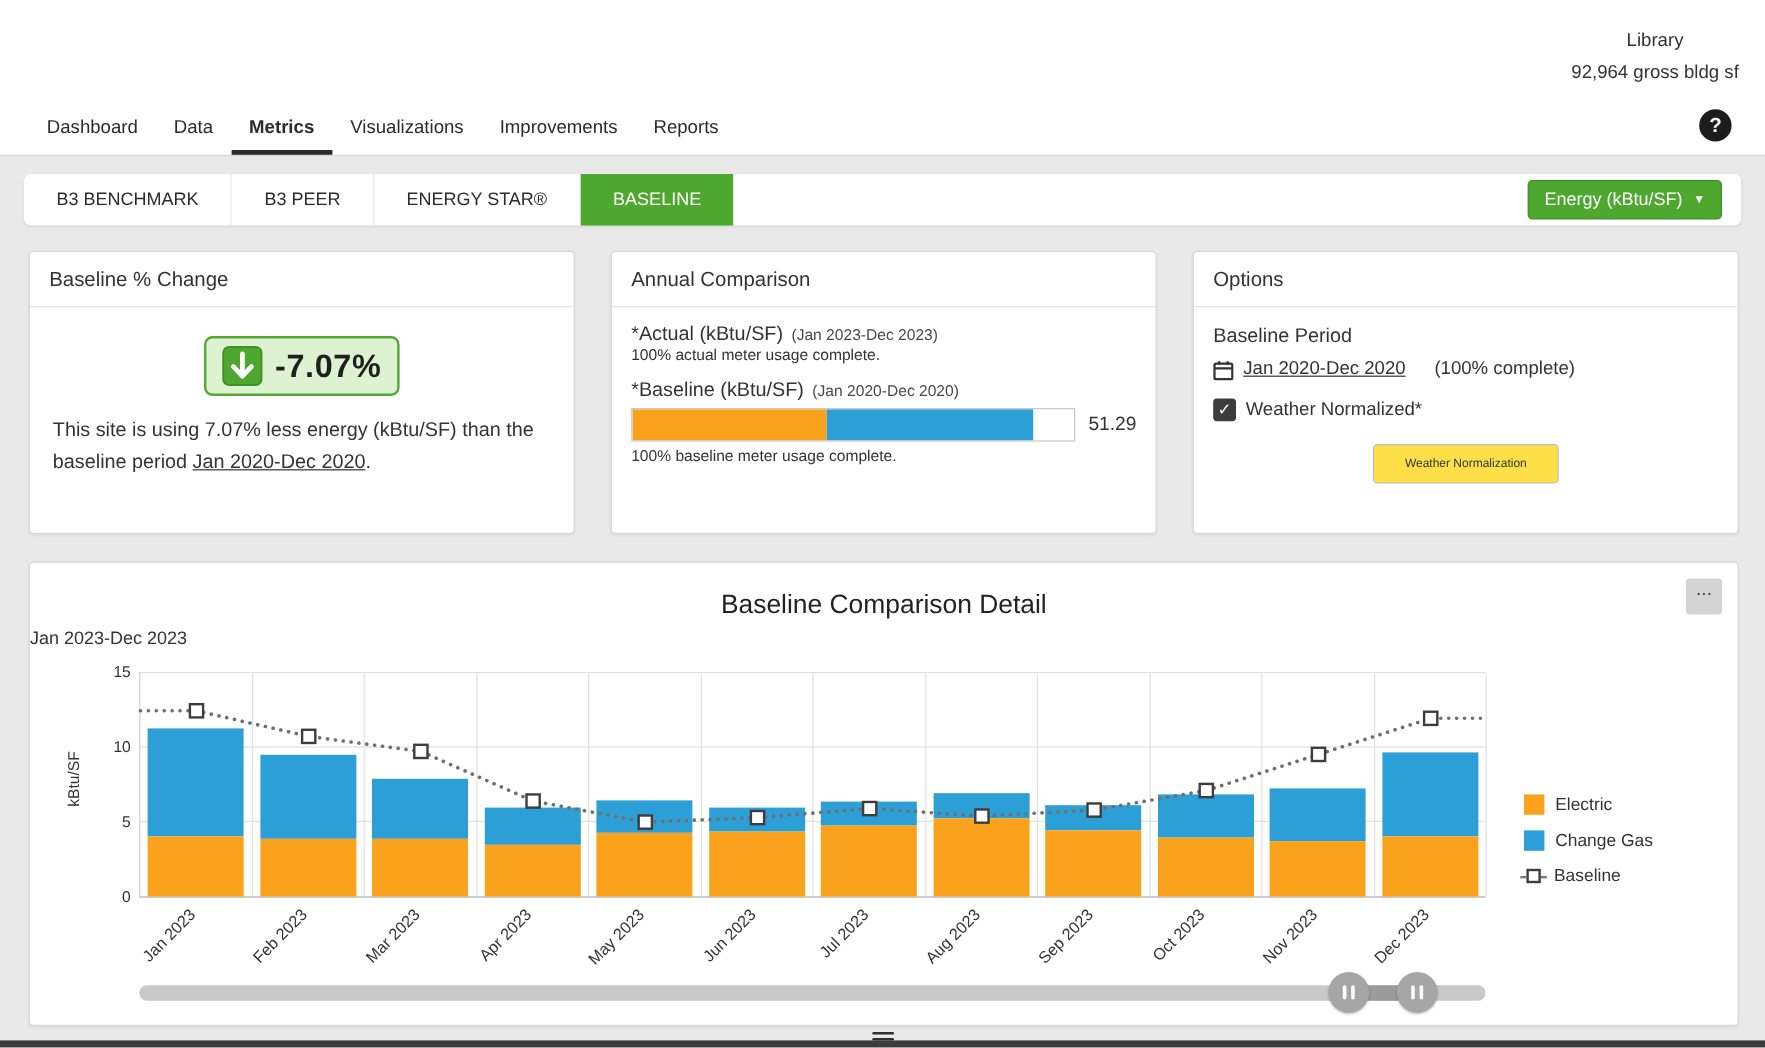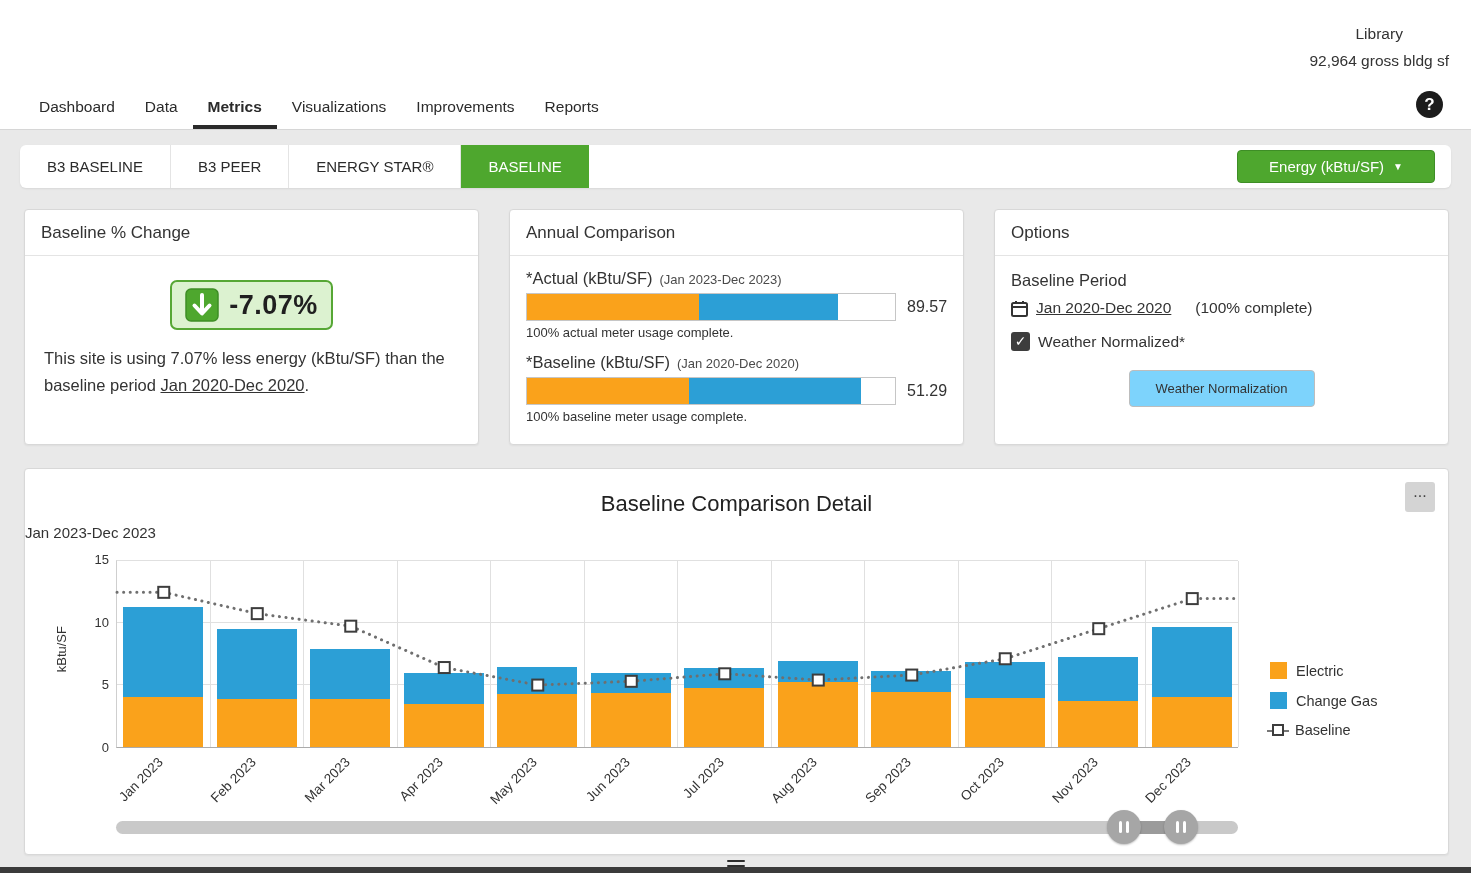--- a/index.html
+++ b/index.html
@@ -25,21 +25,21 @@
   .nav-item{display:block;padding:10px 15px 13px;font-size:15.5px;color:#2b2b2b;cursor:pointer;text-decoration:none}
   .nav-item.active{font-weight:700;border-bottom:4px solid #2b2b2b;padding-bottom:9px}
   .help{position:absolute;right:28px;bottom:11px;width:27px;height:27px;border-radius:50%;background:#1c1c1c;color:#fff;
         font-size:17px;font-weight:700;text-align:center;line-height:27px;cursor:pointer}
 
   
   .tabstrip{position:absolute;top:145px;left:20px;width:1431px;height:43px;background:#fff;border-radius:6px;display:flex;box-shadow:0 1px 2px rgba(0,0,0,.08)}
   .tab{padding:0 27px;line-height:43px;font-size:15px;color:#2b2b2b;border-right:1px solid #E4E4E4;cursor:pointer;white-space:nowrap}
   .tab.active{background:var(--green);color:#fff;border-right:none;font-weight:400}
   .energy-btn{position:absolute;right:16px;top:5px;height:33px;background:var(--green);border:1px solid #3E8E26;color:#fff;border-radius:4px;
-              font-size:15px;padding:0 31px;display:flex;align-items:center;gap:9px;cursor:pointer;font-family:inherit}
+              font-size:15px;padding:0 13px;display:flex;align-items:center;gap:9px;cursor:pointer;font-family:inherit}
   .caret{font-size:10px;line-height:1}
 
   
   .cards{position:absolute;top:209px;left:24px;width:1425px;height:236px;display:flex;gap:30px}
   .card{flex:1;background:#fff;border:1px solid #D8D8D8;border-radius:4px;position:relative;box-shadow:0 1px 2px rgba(0,0,0,.05)}
   .card-h{padding:13px 16px 12px;font-size:17px;border-bottom:1px solid #E4E4E4;color:#333}
   .card-b{padding:13px 16px}
 
   .badge{display:flex;align-items:center;gap:10px;width:max-content;margin:11px auto 15px;padding:6px 13px;
          background:var(--badgeBg);border:2px solid var(--badgeBorder);border-radius:7px;cursor:default}
@@ -52,21 +52,21 @@
   .ac-bar-row{display:flex;align-items:center;gap:11px;margin:5px 0 4px}
   .ac-bar{width:370px;height:28px;border:1px solid #C6C6C6;background:#fff;display:flex;overflow:hidden}
   .seg{height:100%}
   .ac-value{font-size:16px;color:#333}
   .ac-note{font-size:13px;color:#333;margin-bottom:13px}
 
   .op-label{font-size:16.5px;margin-bottom:9px;margin-top:2px}
   .op-row{display:flex;align-items:center;gap:8px;font-size:15.5px}
   .op-complete{color:#333;margin-left:16px}
   .cb{width:19px;height:19px;background:#3d3d3d;border-radius:3px;color:#fff;font-size:14px;line-height:19px;text-align:center;cursor:pointer;flex:none}
-  .wn-btn{display:block;margin:19px auto 0;padding:10px 26px;font-size:13px;color:#333;background:#7dd3fc;border:1px solid #BDBDBD;
+  .wn-btn{display:block;margin:19px auto 0;padding:10px 26px;font-size:10px;color:#333;background:#fde047;border:1px solid #BDBDBD;
           border-radius:4px;cursor:pointer;font-family:inherit}
 
   
   .chart-card{position:absolute;top:468px;left:24px;width:1425px;height:387px;background:#fff;border:1px solid #D8D8D8;border-radius:4px;box-shadow:0 1px 2px rgba(0,0,0,.05)}
   .chart-title{text-align:center;font-size:22px;color:#222;margin-top:22px}
   .chart-sub{text-align:left;font-size:15px;color:#333;margin-top:7px}
   .more-btn{position:absolute;top:13px;right:13px;width:30px;height:30px;background:#D4D4D4;border-radius:3px;color:#444;
             font-size:16px;text-align:center;line-height:20px;cursor:pointer}
   .ylab{position:absolute;left:29px;top:157px;writing-mode:vertical-rl;transform:rotate(180deg);font-size:13px;color:#333}
 
@@ -113,21 +113,21 @@
       <a class="nav-item">Data</a>
       <a class="nav-item active">Metrics</a>
       <a class="nav-item">Visualizations</a>
       <a class="nav-item">Improvements</a>
       <a class="nav-item">Reports</a>
     </nav>
     <div class="help">?</div>
   </div>
 
   <div class="tabstrip">
-    <div class="tab">B3 BASELINE</div>
+    <div class="tab">B3 BENCHMARK</div>
     <div class="tab">B3 PEER</div>
     <div class="tab">ENERGY STAR®</div>
     <div class="tab active">BASELINE</div>
     <button class="energy-btn">
       <span>Energy (kBtu/SF)</span>
       <span class="caret">▼</span>
     </button>
   </div>
 
   <div class="cards">
@@ -146,27 +146,20 @@
         <p class="bc-desc"><span>This site is using 7.07% less energy (kBtu/SF) than the baseline period </span><a class="ilink">Jan 2020-Dec 2020</a><span>.</span></p>
       </div>
     </div>
 
     <div class="card">
       <div class="card-h">Annual Comparison</div>
       <div class="card-b">
 
         <div>
           <span class="ac-label">*Actual (kBtu/SF)</span><span class="ac-period">(Jan 2023-Dec 2023)</span>
-          <div class="ac-bar-row">
-            <div class="ac-bar">
-              <div class="seg seg-e" style="width: 46.7%; background: rgb(250, 162, 27);"></div>
-              <div class="seg seg-g" style="width: 37.9%; background: rgb(44, 159, 214);"></div>
-            </div>
-            <span class="ac-value">89.57</span>
-          </div>
           <div class="ac-note">100% actual meter usage complete.</div>
         </div>
 
         <div>
           <span class="ac-label">*Baseline (kBtu/SF)</span><span class="ac-period">(Jan 2020-Dec 2020)</span>
           <div class="ac-bar-row">
             <div class="ac-bar">
               <div class="seg seg-e" style="width: 44%; background: rgb(250, 162, 27);"></div>
               <div class="seg seg-g" style="width: 46.8%; background: rgb(44, 159, 214);"></div>
             </div>

